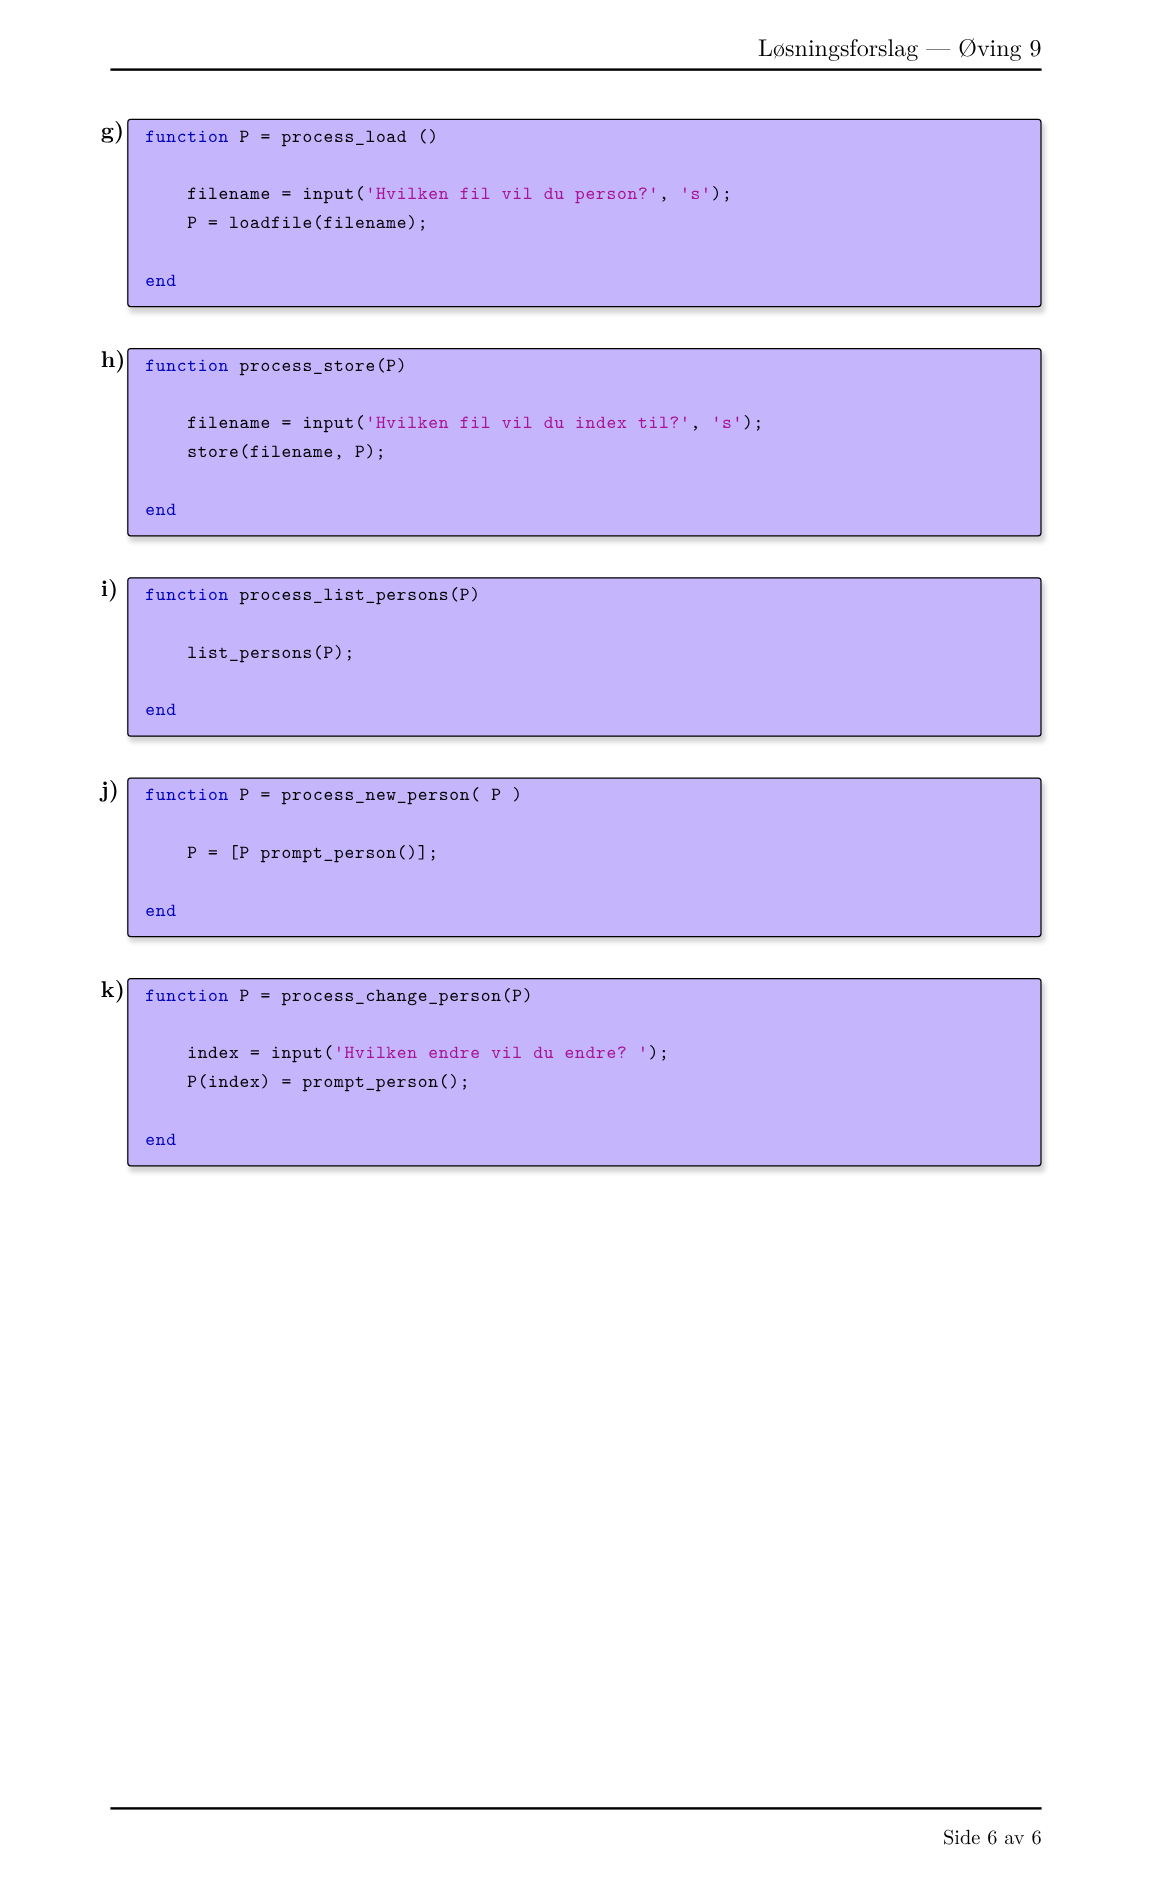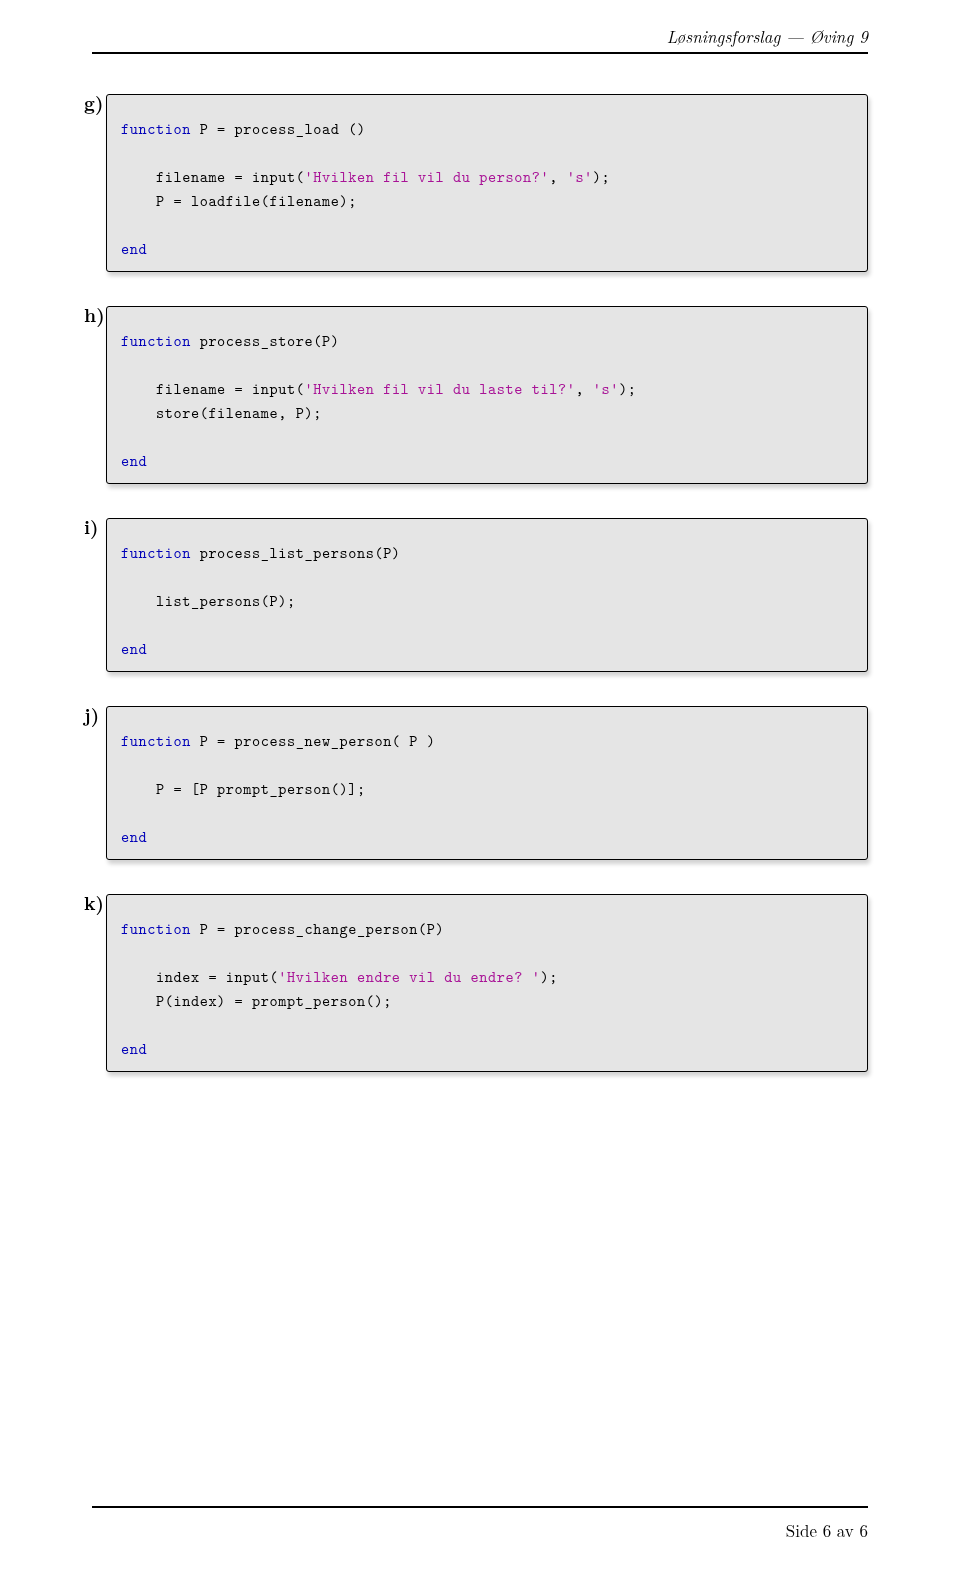--- a/index.html
+++ b/index.html
@@ -11,23 +11,22 @@
   }
   .page {
     width: 960px;
     min-height: 1572px;
     position: relative;
     box-sizing: border-box;
     padding: 24px 92px 80px 92px;
   }
   .running-head {
     text-align: right;
-    font-size: 17px;
+    font-size: 20px;
     margin-bottom: 4px;
-    font-style: italic;
   }
   .dbl-rule {
     border: 0;
     border-top: 2.5px double #000;
     height: 4px;
     margin: 2px 0 36px 0;
   }
   .block {
     position: relative;
     margin: 0 0 34px 0;
@@ -37,22 +36,22 @@
     left: -8px;
     top: -6px;
     font-weight: bold;
     font-size: 19px;
   }
   .codebox {
     margin-left: 14px;
     border: 0.6px solid #000;
     border-radius: 3px;
     box-shadow: 2px 4px 4px rgba(0,0,0,0.18);
-    padding: 22px 14px 10px 14px;
-    background: #e5e5e5;
+    padding: 1px 14px 10px 14px;
+    background: #c4b5fd;
   }
   .codebox pre {
     margin: 0;
     font-family: "Latin Modern Mono", "Courier New", monospace;
     font-size: 15.5px;
     line-height: 1.55;
     white-space: pre;
     letter-spacing: 0.6px;
   }
   .kw { color: #0000b8; }
@@ -90,21 +89,21 @@
     P = loadfile(filename);
 
 <span class="kw">end</span></pre>
         </div>
       </div>
       <div class="block">
         <div class="label">h)</div>
         <div class="codebox">
           <pre><span class="kw">function</span> process_store(P)
 
-    filename = input(<span class="str">'Hvilken fil vil du laste til?'</span>, <span class="str">'s'</span>);
+    filename = input(<span class="str">'Hvilken fil vil du index til?'</span>, <span class="str">'s'</span>);
     store(filename, P);
 
 <span class="kw">end</span></pre>
         </div>
       </div>
       <div class="block">
         <div class="label">i)</div>
         <div class="codebox">
           <pre><span class="kw">function</span> process_list_persons(P)
 

